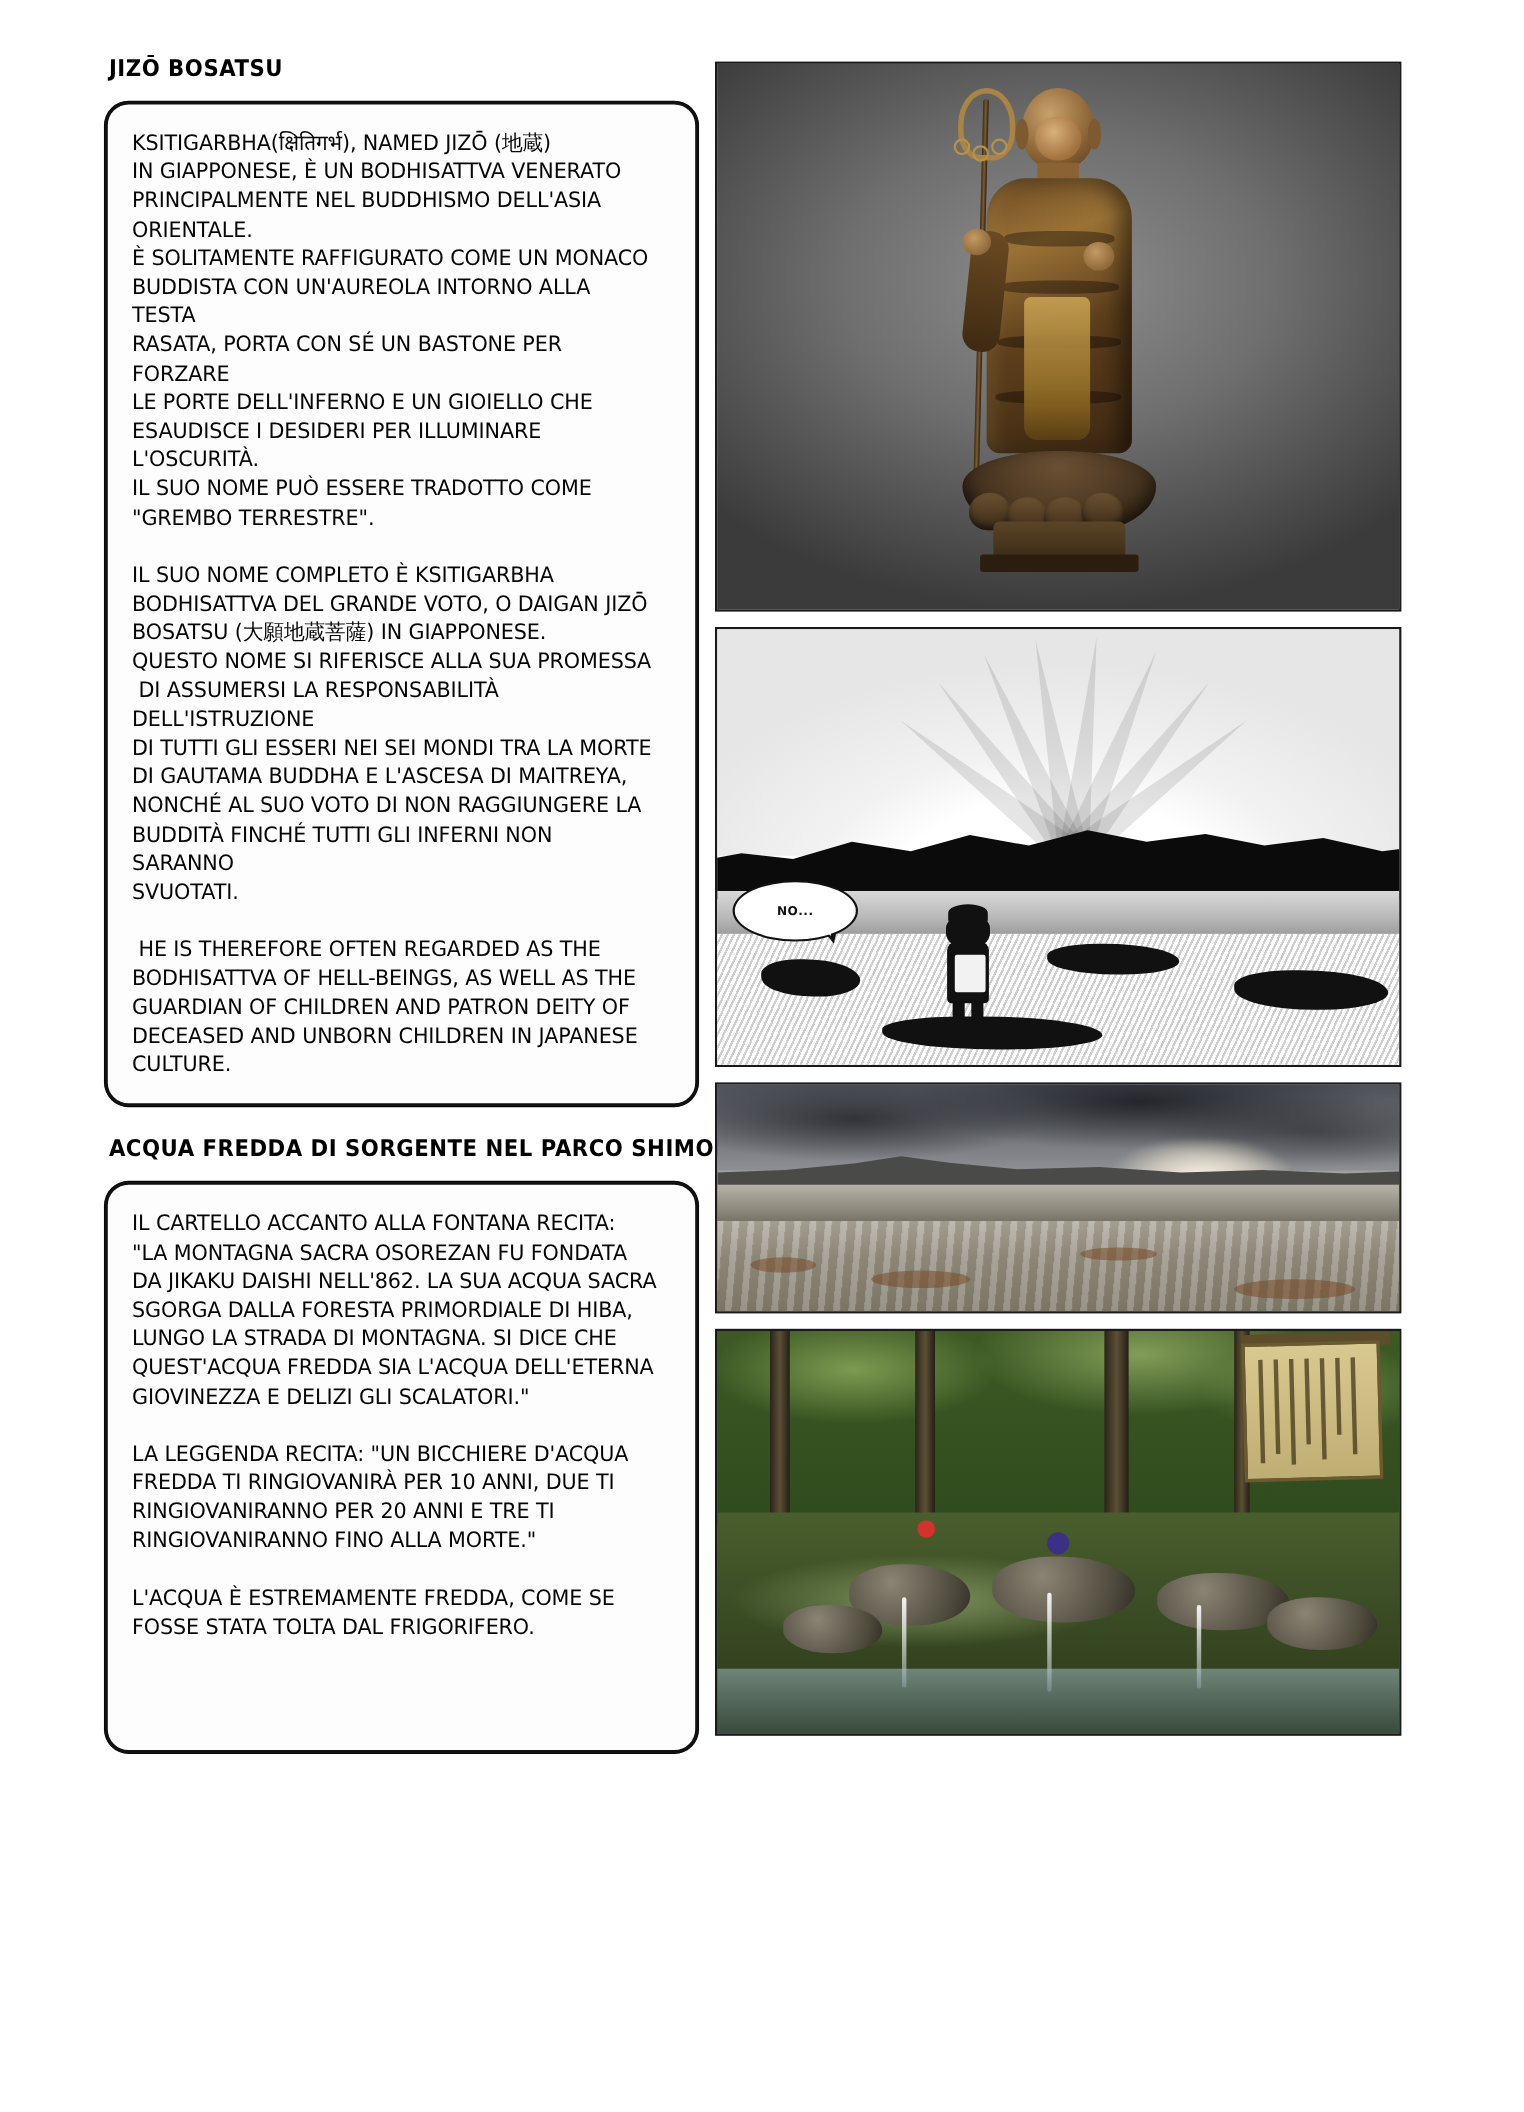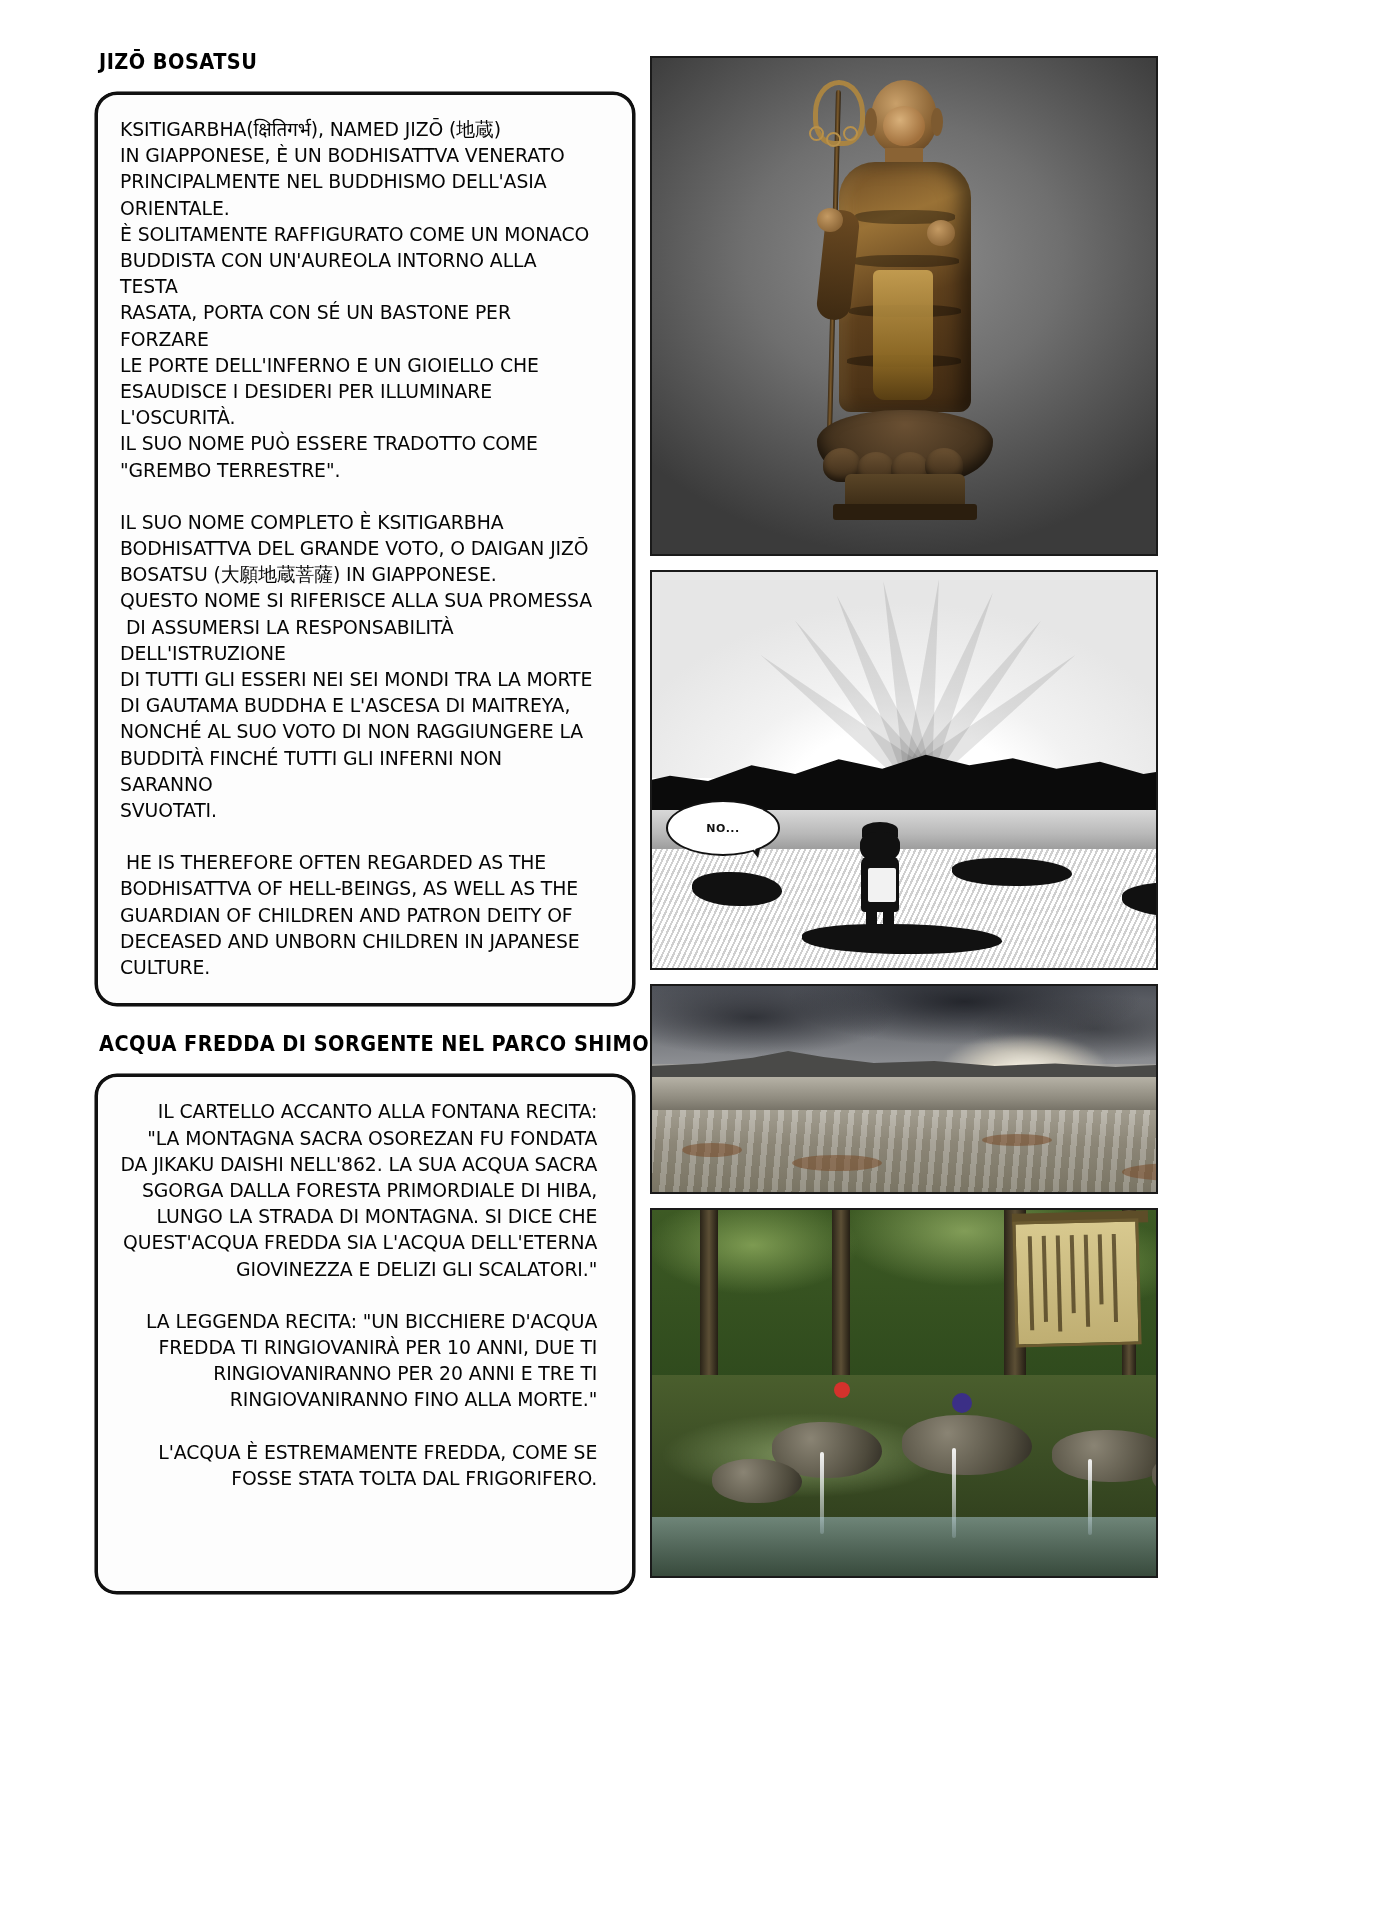--- a/index.html
+++ b/index.html
@@ -68,21 +68,21 @@
   }
   .panel-body p + p {
     margin-top: 26px;
   }
 
   
   .right-col {
     position: absolute;
     left: 650px;
     top: 56px;
-    width: 508px;
+    width: 624px;
   }
   .photo {
     position: relative;
     border: 2px solid #1a1a1a;
     box-sizing: border-box;
     overflow: hidden;
     background: #2a2a2a;
   }
   .photo + .photo { margin-top: 14px; }
 
@@ -358,21 +358,21 @@
         <p> HE IS THEREFORE OFTEN REGARDED AS THE
 BODHISATTVA OF HELL-BEINGS, AS WELL AS THE
 GUARDIAN OF CHILDREN AND PATRON DEITY OF
 DECEASED AND UNBORN CHILDREN IN JAPANESE
 CULTURE.</p>
       </div>
     </div>
 
     <div class="section-title second" style="margin-top:26px;">ACQUA FREDDA DI SORGENTE NEL PARCO SHIMOKITA</div>
 
-    <div class="text-panel" style="min-height:520px;text-align:right;">
+    <div class="text-panel" style="min-height:520px;">
       <div class="panel-body">
         <p>IL CARTELLO ACCANTO ALLA FONTANA RECITA:
 "LA MONTAGNA SACRA OSOREZAN FU FONDATA
 DA JIKAKU DAISHI NELL'862. LA SUA ACQUA SACRA
 SGORGA DALLA FORESTA PRIMORDIALE DI HIBA,
 LUNGO LA STRADA DI MONTAGNA. SI DICE CHE
 QUEST'ACQUA FREDDA SIA L'ACQUA DELL'ETERNA
 GIOVINEZZA E DELIZI GLI SCALATORI."</p>
         <p>LA LEGGENDA RECITA: "UN BICCHIERE D'ACQUA
 FREDDA TI RINGIOVANIRÀ PER 10 ANNI, DUE TI

